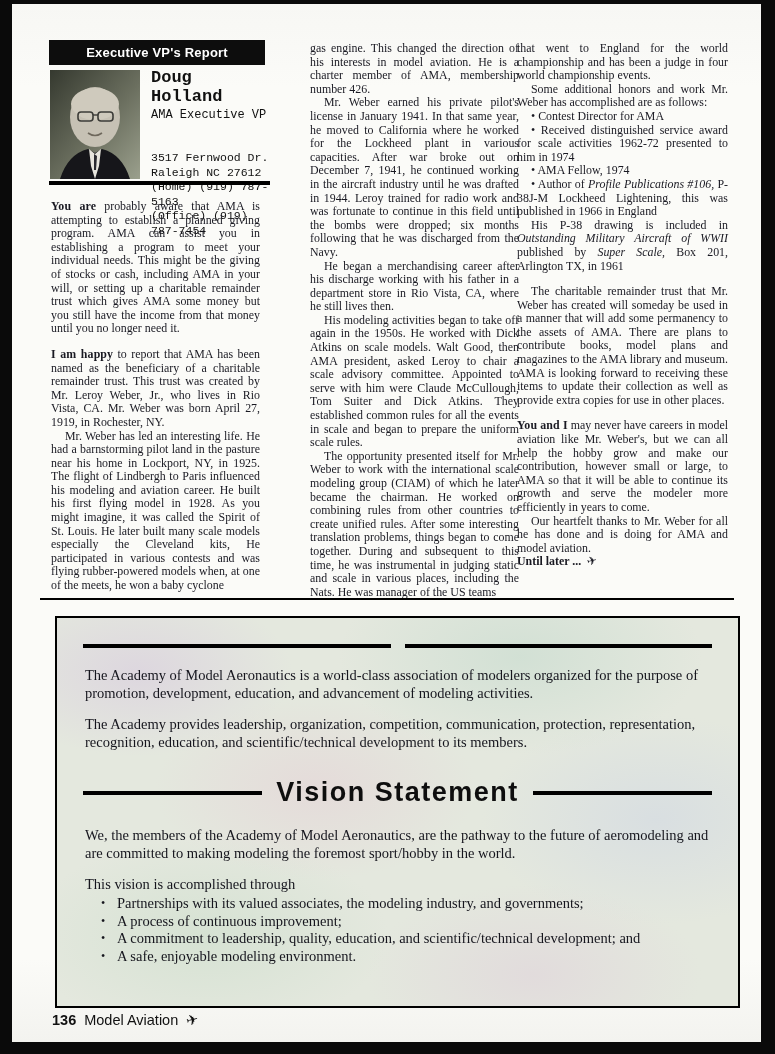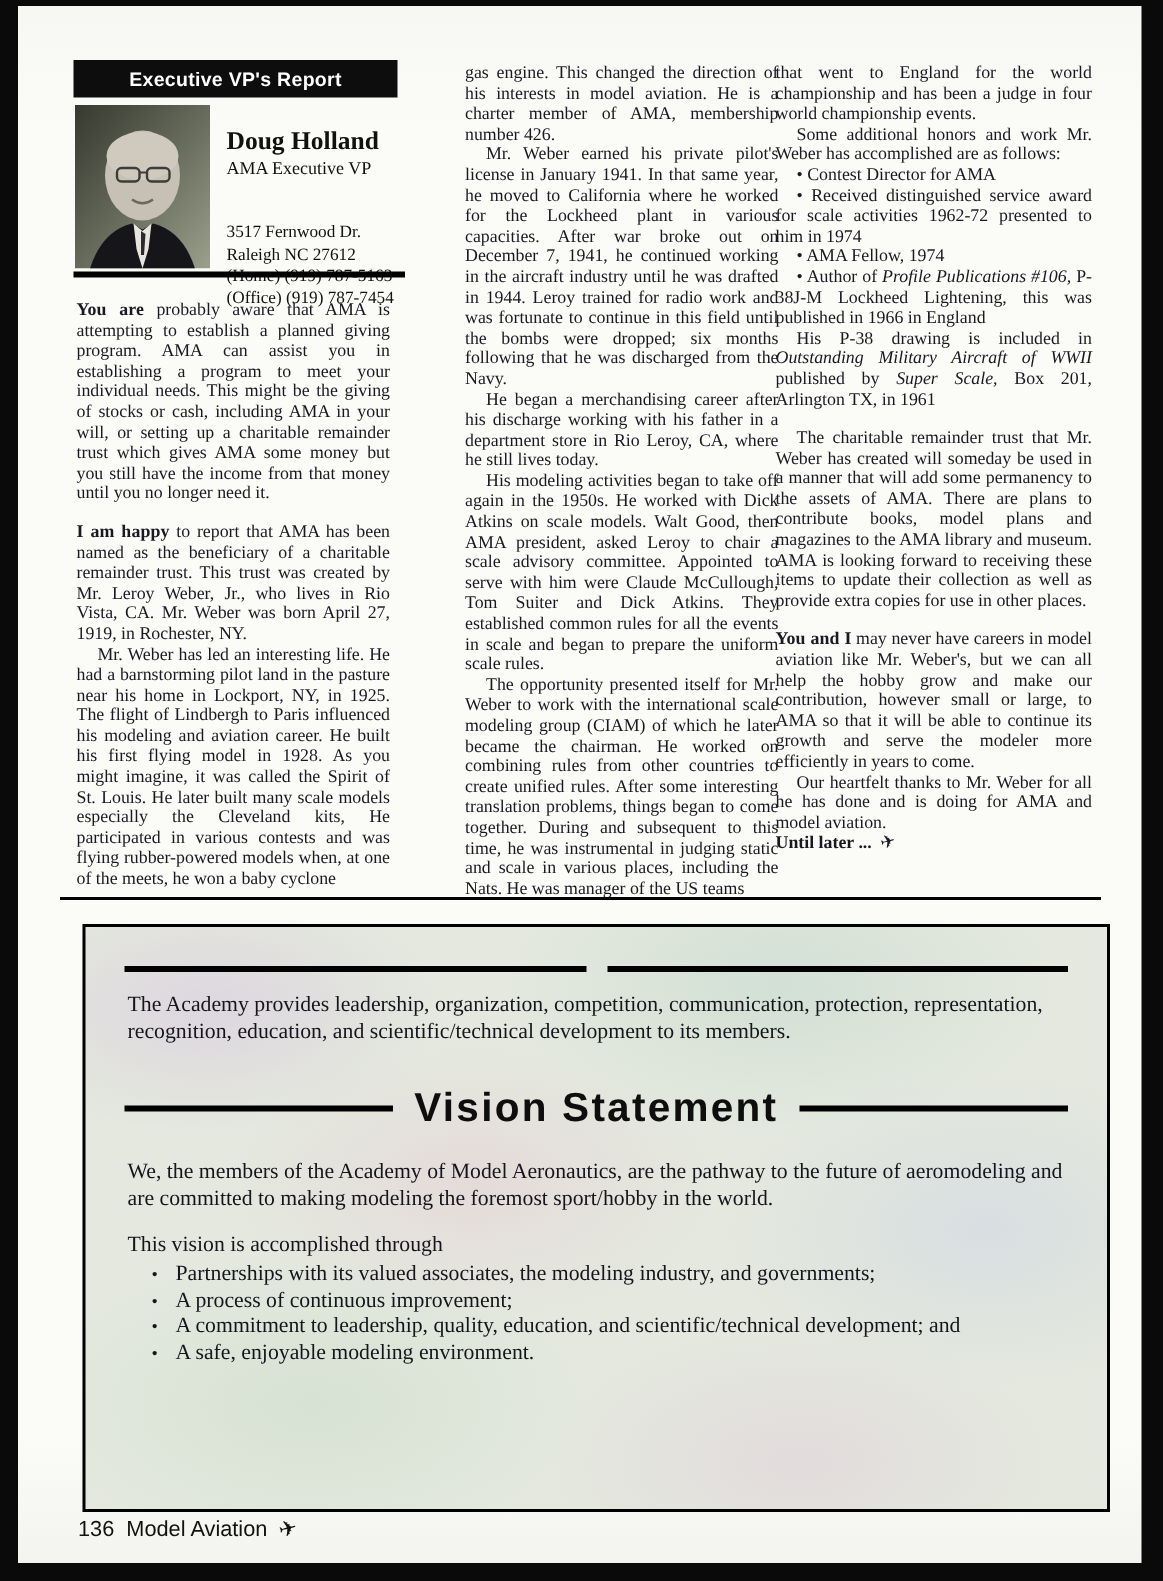--- a/index.html
+++ b/index.html
@@ -13,21 +13,21 @@
     background:linear-gradient(180deg,#f7f7f4 0%, #fbfbf8 8%, #fbfbf8 92%, #f3f3ef 100%);
   }
   
   .hdr-bar {
     position:absolute; left:37px; top:36px; width:216px; height:25px;
     background:#0d0d0d; color:#ffffff; display:flex; align-items:center; justify-content:center;
     font-family:"Liberation Sans", sans-serif; font-weight:bold; font-size:13px; letter-spacing:.2px;
   }
   .profile { position:absolute; left:37px; top:64px; width:222px; height:112px; }
   .photo { position:absolute; left:1px; top:2px; width:90px; height:109px; }
-  .pinfo { position:absolute; left:102px; top:16px; width:120px; font-family:Liberation Serif, serif; color:#111; }
+  .pinfo { position:absolute; left:102px; top:0; width:120px; font-family:Liberation Mono, monospace; color:#111; }
   .pname { font-size:17px; font-weight:bold; line-height:19px; }
   .prole { font-size:12px; line-height:15px; margin-top:2px; }
   .paddr { font-size:11.5px; line-height:14.5px; margin-top:28px; }
   .rule-thick { position:absolute; left:37px; top:177px; width:221px; height:4px; background:#000; }
   
   .col {
     position:absolute; width:209px; font-size:11.9px; line-height:13.6px;
     color:#191922; text-align:justify;
   }
   .col p { margin:0; }
@@ -66,21 +66,21 @@
   .v-head { }
   .v-bullets { margin:2px 26px 0 44px; font-size:14.5px; line-height:17.5px; }
   .v-bullets .vb { display:flex; }
   .v-bullets .dot { width:16px; font-size:12px; line-height:17.5px; }
   
   .footer {
     position:absolute; left:40px; top:1008px;
     font-family:"Liberation Sans", sans-serif; font-size:14.5px; color:#111;
     display:flex; align-items:baseline; gap:8px;
   }
-  .footer .pnum { font-weight:normal; }
+  .footer .pnum { font-weight:bold; }
 </style>
 </head>
 <body>
 
 <div class="page">
 
   <div class="hdr-bar">
     <span>Executive VP's Report</span>
   </div>
 
@@ -119,21 +119,21 @@
 
   <div class="col col1">
     <p><b>You are</b><span> probably aware that AMA is attempting to establish a planned giving program. AMA can assist you in establishing a program to meet your individual needs. This might be the giving of stocks or cash, including AMA in your will, or setting up a charitable remainder trust which gives AMA some money but you still have the income from that money until you no longer need it.</span></p>
     <p class="gap"><b>I am happy</b><span> to report that AMA has been named as the beneficiary of a charitable remainder trust. This trust was created by Mr. Leroy Weber, Jr., who lives in Rio Vista, CA. Mr. Weber was born April 27, 1919, in Rochester, NY.</span></p>
     <p class="ind">Mr. Weber has led an interesting life. He had a barnstorming pilot land in the pasture near his home in Lockport, NY, in 1925. The flight of Lindbergh to Paris influenced his modeling and aviation career. He built his first flying model in 1928. As you might imagine, it was called the Spirit of St. Louis. He later built many scale models especially the Cleveland kits, He participated in various contests and was flying rubber-powered models when, at one of the meets, he won a baby cyclone</p>
   </div>
 
   <div class="col col2">
     <p>gas engine. This changed the direction of his interests in model aviation. He is a charter member of AMA, membership number 426.</p>
     <p class="ind">Mr. Weber earned his private pilot's license in January 1941. In that same year, he moved to California where he worked for the Lockheed plant in various capacities. After war broke out on December 7, 1941, he continued working in the aircraft industry until he was drafted in 1944. Leroy trained for radio work and was fortunate to continue in this field until the bombs were dropped; six months following that he was discharged from the Navy.</p>
-    <p class="ind">He began a merchandising career after his discharge working with his father in a department store in Rio Leroy, CA, where he still lives today.</p>
+    <p class="ind">He began a merchandising career after his discharge working with his father in a department store in Rio Vista, CA, where he still lives then.</p>
     <p class="ind">His modeling activities began to take off again in the 1950s. He worked with Dick Atkins on scale models. Walt Good, then AMA president, asked Leroy to chair a scale advisory committee. Appointed to serve with him were Claude McCullough, Tom Suiter and Dick Atkins. They established common rules for all the events in scale and began to prepare the uniform scale rules.</p>
     <p class="ind">The opportunity presented itself for Mr. Weber to work with the international scale modeling group (CIAM) of which he later became the chairman. He worked on combining rules from other countries to create unified rules. After some interesting translation problems, things began to come together. During and subsequent to this time, he was instrumental in judging static and scale in various places, including the Nats. He was manager of the US teams</p>
   </div>
 
   <div class="col col3">
     <p>that went to England for the world championship and has been a judge in four world championship events.</p>
     <p class="ind">Some additional honors and work Mr. Weber has accomplished are as follows:</p>
     <p class="ind"><span>•</span><span> Contest Director for AMA</span></p>
     <p class="ind"><span>•</span><span> Received distinguished service award for scale activities 1962-72 presented to him in 1974</span></p>
     <p class="ind"><span>•</span><span> AMA Fellow, 1974</span></p>
@@ -145,20 +145,21 @@
     <p class="signoff"><span>Until later ...</span>&nbsp;&nbsp;<span class="plane">✈</span></p>
   </div>
 
   <div class="rule-full"></div>
 
   <div class="stmt-box">
     <div class="stmt-head">
       <span class="hline"></span>
       <span class="hline"></span>
     </div>
+    <p class="stmt-text">The Academy of Model Aeronautics is a world-class association of modelers organized for the purpose of promotion, development, education, and advancement of modeling activities.</p>
     <p class="stmt-text tight">The Academy provides leadership, organization, competition, communication, protection, representation, recognition, education, and scientific/technical development to its members.</p>
     <div class="stmt-head v-head">
       <span class="hline"></span>
       <span>Vision Statement</span>
       <span class="hline"></span>
     </div>
     <p class="stmt-text">We, the members of the Academy of Model Aeronautics, are the pathway to the future of aeromodeling and are committed to making modeling the foremost sport/hobby in the world.</p>
     <p class="stmt-text tight">This vision is accomplished through</p>
     <div class="v-bullets">
       <div class="vb">

